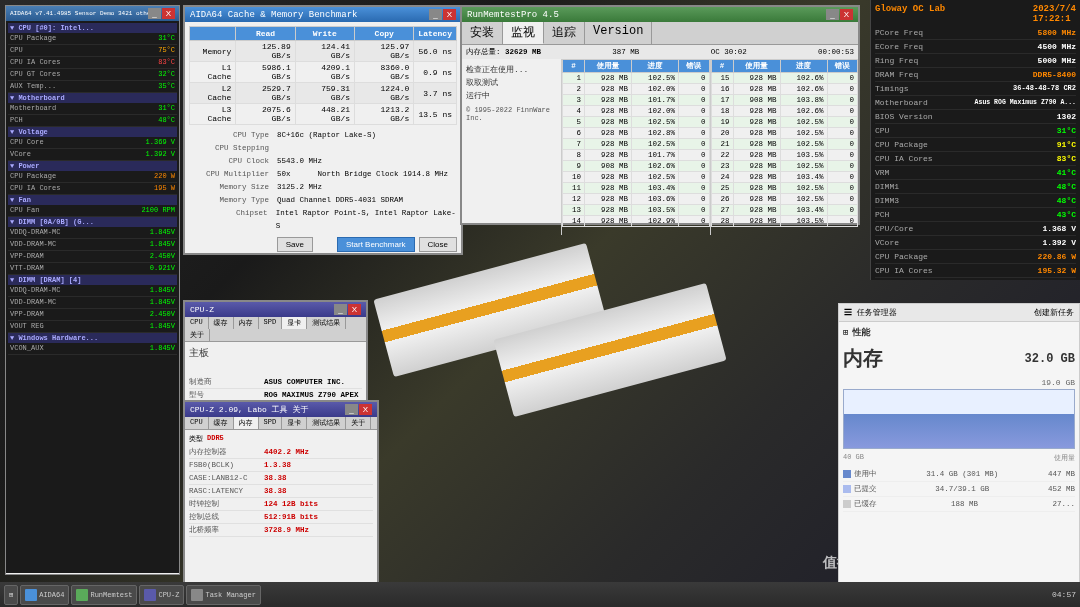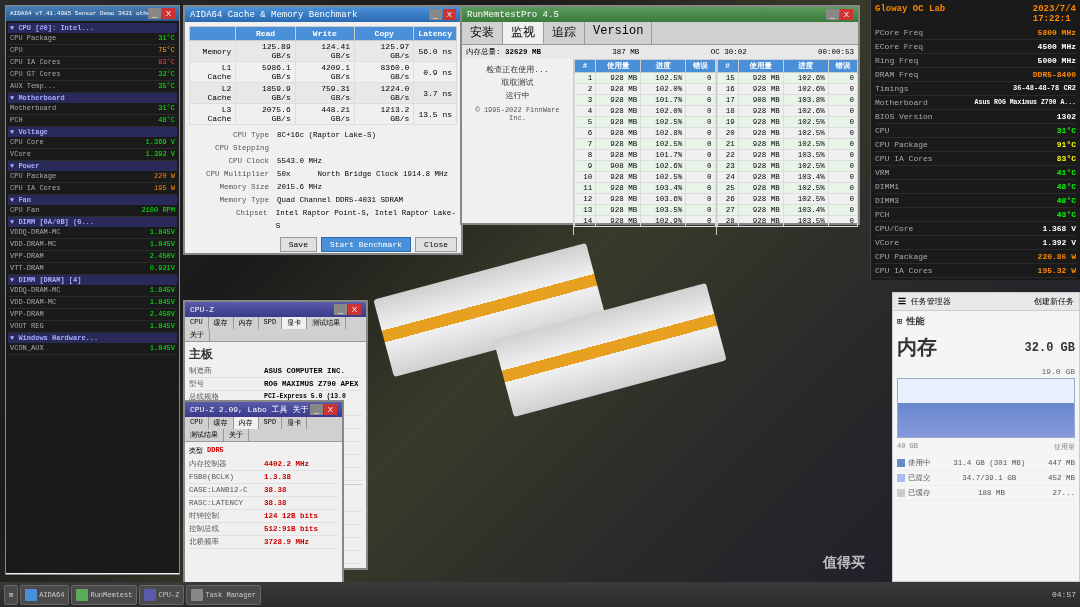--- a/index.html
+++ b/index.html
@@ -160,27 +160,27 @@
       margin-top: 4px;
       justify-content: flex-end;
     }
 
     .bench-btn {
       padding: 2px 8px;
       background: #e0e0e0;
       border: 1px solid #999;
       font-size: 8px;
       cursor: pointer;
-      font-family: Liberation Mono, monospace;
     }
 
     .bench-btn-primary {
       background: #4a90d9;
       color: white;
       border: 1px solid #2a6ab0;
+      margin-left: 20px;
     }
 
     
     .memtest-window {
       position: absolute;
       top: 5px; left: 460px;
       width: 400px;
       height: 220px;
       background: #f0f0f0;
       border: 2px solid #888;
@@ -214,25 +214,24 @@
       background: #f0f0f0;
       border-bottom: 1px solid #f0f0f0;
     }
 
     .memtest-body {
       display: flex;
       height: calc(100% - 40px);
     }
 
     .memtest-left {
-      width: 112px;
+      width: 100px;
       border-right: 1px solid #ccc;
       padding: 4px;
       font-size: 8px;
-      text-align: center;
     }
 
     .memtest-right {
       flex: 1;
       overflow: hidden;
     }
 
     .memtest-table {
       width: 100%;
       border-collapse: collapse;
@@ -267,21 +266,21 @@
       width: 185px;
       height: 270px;
       background: #f0f0f0;
       border: 2px solid #888;
       z-index: 25;
     }
 
     .cpuz-main-window {
       position: absolute;
       top: 400px; left: 183px;
-      width: 161px;
+      width: 196px;
       height: 200px;
       background: #f0f0f0;
       border: 2px solid #888;
       z-index: 30;
     }
 
     .cpuz-titlebar {
       background: linear-gradient(180deg, #5a5aaa, #3a3a8a);
       color: white;
       padding: 2px 5px;
@@ -355,22 +354,22 @@
 
     .gloway-label { color: #aaa; }
     .gloway-val { color: #fff; font-weight: bold; }
     .gloway-val.orange { color: #ff8800; }
     .gloway-val.green { color: #00ff00; }
     .gloway-val.yellow { color: #ffff00; }
 
     
     .taskman-panel {
       position: absolute;
-      bottom: 25px; right: 0px;
-      width: 188px;
+      bottom: 14px; right: 0px;
+      width: 242px;
       height: 290px;
       background: #f5f5f5;
       border: 1px solid #ccc;
       z-index: 15;
     }
 
     .taskman-titlebar {
       background: #e8e8e8;
       padding: 3px 5px;
       font-size: 8px;
@@ -668,21 +667,21 @@
       </tr>
       <tr>
         <td>L1 Cache</td>
             <td>5986.1 GB/s</td>
             <td>4209.1 GB/s</td>
             <td>8360.0 GB/s</td>
             <td>0.9 ns</td>
       </tr>
       <tr>
         <td>L2 Cache</td>
-            <td>1859.9 GB/s</td>
+            <td>2529.7 GB/s</td>
             <td>759.31 GB/s</td>
             <td>1224.0 GB/s</td>
             <td>3.7 ns</td>
       </tr>
       <tr>
         <td>L3 Cache</td>
             <td>2075.6 GB/s</td>
             <td>448.21 GB/s</td>
             <td>1213.2 GB/s</td>
             <td>13.5 ns</td>
@@ -701,21 +700,21 @@
       <div class="bench-info-row">
           <span class="bench-info-label">CPU Clock</span>
           <span class="bench-info-val">5543.0 MHz</span>
         </div>
       <div class="bench-info-row">
           <span class="bench-info-label">CPU Multiplier</span>
           <span class="bench-info-val">50x &nbsp;&nbsp;&nbsp;&nbsp; North Bridge Clock 1914.8 MHz</span>
         </div>
       <div class="bench-info-row">
           <span class="bench-info-label">Memory Size</span>
-          <span class="bench-info-val">2015.6 MHz</span>
+          <span class="bench-info-val">3125.2 MHz</span>
         </div>
       <div class="bench-info-row">
           <span class="bench-info-label">Memory Type</span>
           <span class="bench-info-val">Quad Channel DDR5-4031 SDRAM</span>
         </div>
       <div class="bench-info-row">
           <span class="bench-info-label">Chipset</span>
           <span class="bench-info-val">Intel Raptor Point-S, Intel Raptor Lake-S</span>
         </div>
     </div>
@@ -1046,21 +1045,21 @@
   <div class="cpuz-tabs">
     <div class="cpuz-tab">CPU</div>
     <div class="cpuz-tab">缓存</div>
     <div class="cpuz-tab">内存</div>
     <div class="cpuz-tab">SPD</div>
     <div class="cpuz-tab active">显卡</div>
     <div class="cpuz-tab">测试结果</div>
     <div class="cpuz-tab">关于</div>
   </div>
   <div class="cpuz-body">
-    <div style="font-size: 12px; font-weight: bold; margin-bottom: 2px; color: #333;">主板</div>
+    <div style="font-size: 10px; font-weight: normal; margin-bottom: 16px; color: #333;">主板</div>
     <div class="cpuz-row">
         <span class="cpuz-label">制造商</span>
         <span class="cpuz-val">ASUS COMPUTER INC.</span>
       </div>
     <div class="cpuz-row">
         <span class="cpuz-label">型号</span>
         <span class="cpuz-val">ROG MAXIMUS Z790 APEX</span>
       </div>
     <div class="cpuz-row">
         <span class="cpuz-label">总线规格</span>

